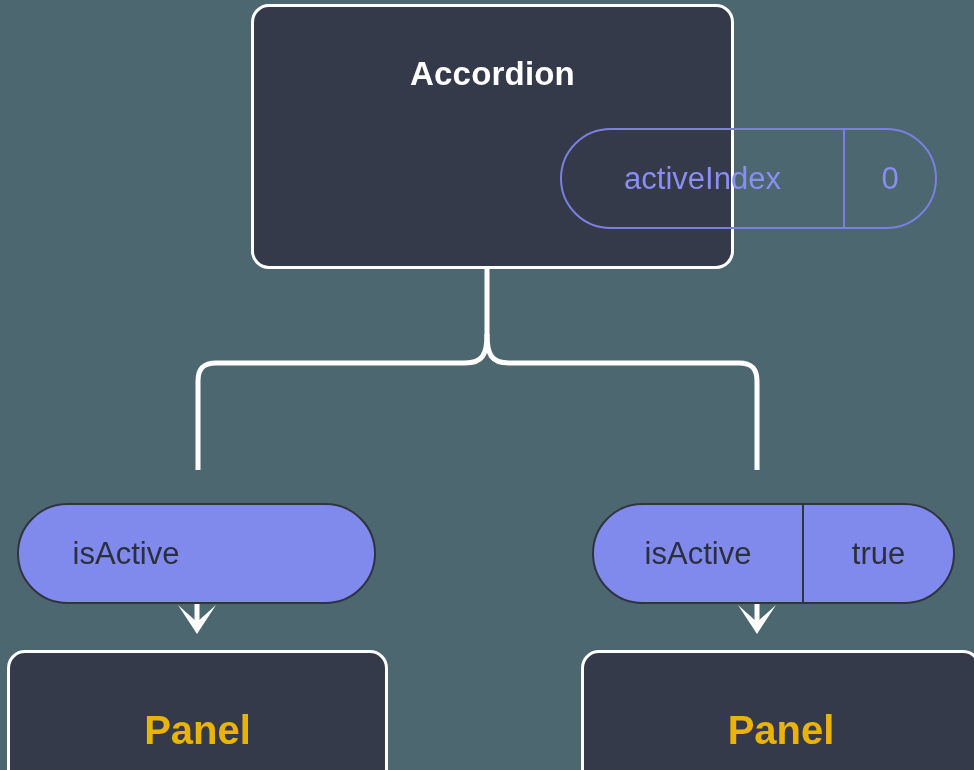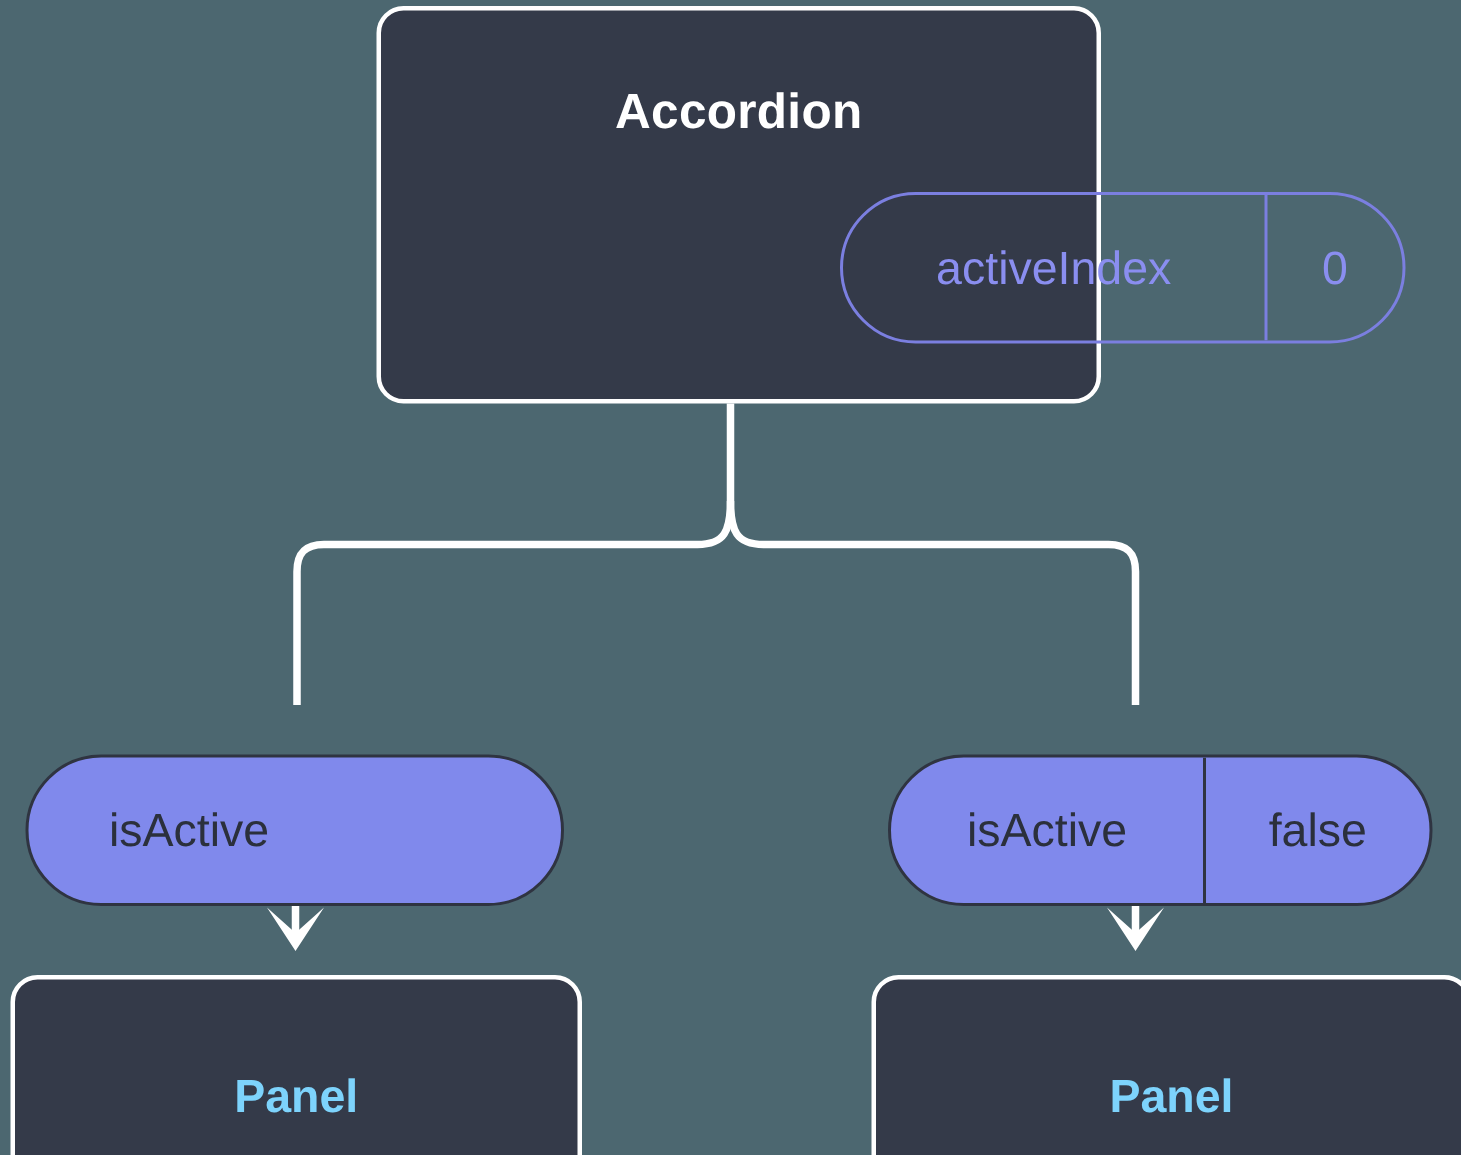--- a/index.html
+++ b/index.html
@@ -58,22 +58,22 @@
     padding-top: 50px;
   }
 
   .panel-card {
     justify-content: center;
     height: 160px;
   }
   #panel-left  { left: 7px;   top: 650px; width: 381px; }
   #panel-right { left: 581px; top: 650px; width: 400px; }
   .panel-title {
-    color: #7dd3fc;
-    font-size: 31px;
+    color: #eab308;
+    font-size: 40px;
     font-weight: 600;
     line-height: 1;
     white-space: nowrap;
   }
 
   
   .pill {
     position: absolute;
     display: flex;
     align-items: stretch;
@@ -163,21 +163,21 @@
       <div class="seg seg-val">0</div>
     </div>
   </div>
 
   <div class="pill pill-filled" id="pill-isactive-true">
     <div class="seg seg-key">isActive</div>
   </div>
 
   <div class="pill pill-filled" id="pill-isactive-false">
     <div class="seg seg-key">isActive</div>
-    <div class="seg seg-val">false</div>
+    <div class="seg seg-val">true</div>
   </div>
 
   <div class="card panel-card" id="panel-left">
     <div class="panel-title">Panel</div>
   </div>
 
   <div class="card panel-card" id="panel-right">
     <div class="panel-title">Panel</div>
   </div>
 

